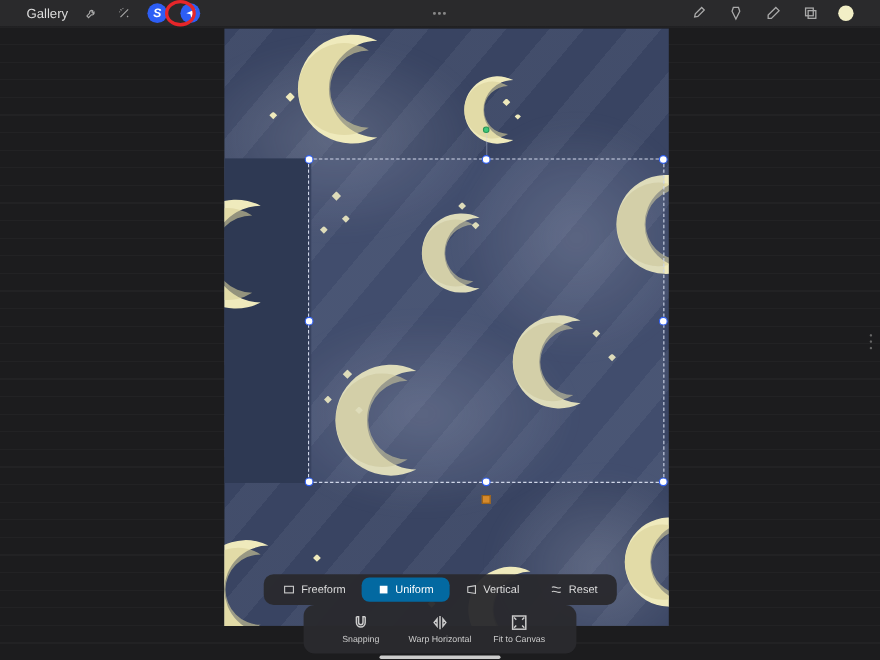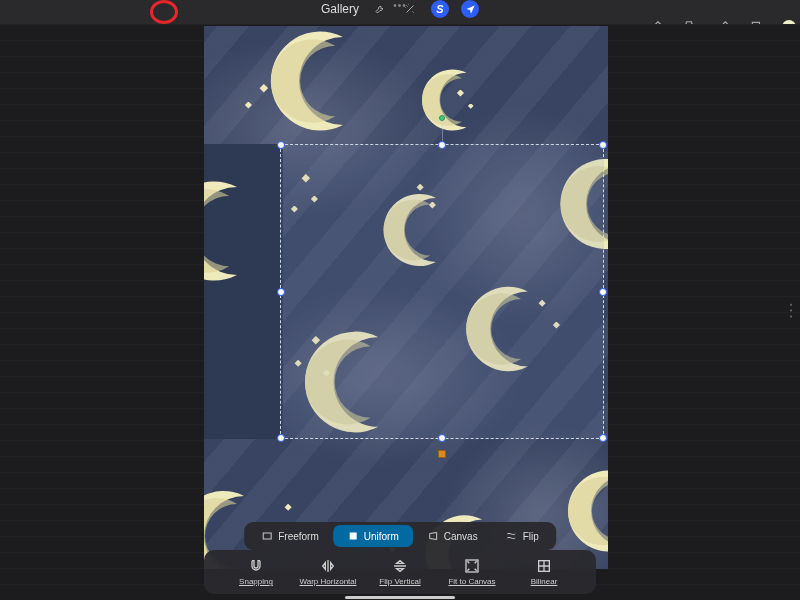--- a/index.html
+++ b/index.html
@@ -1,19 +1,19 @@
 <!DOCTYPE html>
 <html><head>
   <meta charset="utf-8">
   <style>
     * { margin: 0; padding: 0; box-sizing: border-box; }
     html, body { width: 800px; height: 600px; overflow: hidden; font-family: -apple-system, Helvetica, Arial, sans-serif; }
     body { background: #1c1c1e; color: #ccc; }
 
-    .topbar { height: 24px; background: #2a2a2c; display: flex; align-items: center; padding: 0 4px; position: relative; flex-direction: column; }
+    .topbar { height: 24px; background: #2a2a2c; display: flex; align-items: center; padding: 0 24px; position: relative; }
     .topbar .left { display: flex; align-items: center; gap: 12px; }
     .topbar .gallery { color: #ddd; font-size: 12px; cursor: pointer; }
     .topbar .icon-btn { width: 18px; height: 18px; display: flex; align-items: center; justify-content: center; cursor: pointer; border-radius: 9px; }
     .topbar .icon-btn.active-s { background: #2d5ef5; color: #fff; font-size: 11px; font-weight: bold; font-style: italic; }
     .topbar .icon-btn.active-arrow { background: #2d5ef5; color: #fff; }
     .topbar .red-circle { position: absolute; left: 150px; top: 0px; width: 28px; height: 24px; border: 3px solid #e6262a; border-radius: 50%; pointer-events: none; z-index: 10; }
     .topbar .center-dots { position: absolute; left: 50%; transform: translateX(-50%); color: #888; font-size: 10px; letter-spacing: 1px; }
     .topbar .right { margin-left: auto; display: flex; align-items: center; gap: 16px; }
     .topbar .right .color-swatch { width: 14px; height: 14px; border-radius: 50%; background: #f2efc6; }
 
@@ -48,21 +48,21 @@
     .h-br { right: -4px; bottom: -4px; }
     .rot-handle { position: absolute; left: 50%; top: -30px; margin-left: -3px; width: 6px; height: 6px; border-radius: 50%; background: #3fc97a; border: 1px solid #2a9658; }
     .rot-line { position: absolute; left: 50%; top: -24px; width: 1px; height: 20px; background: rgba(200,210,230,0.4); }
     .anchor { position: absolute; left: 50%; bottom: -20px; margin-left: -4px; width: 8px; height: 8px; background: #d58a2c; border: 1px solid #9a5f14; }
 
     .transform-mode-bar { position: absolute; left: 50%; transform: translateX(-50%); bottom: 50px; background: rgba(42,42,46,0.96); border-radius: 9px; display: flex; padding: 3px; gap: 0; }
     .mode-btn { display: flex; align-items: center; gap: 5px; padding: 5px 14px; border-radius: 7px; font-size: 10px; color: #ddd; cursor: pointer; }
     .mode-btn.active { background: #0369a1; color: #fff; }
     .mode-btn svg { width: 12px; height: 12px; }
 
-    .action-bar { position: absolute; left: 50%; transform: translateX(-50%); bottom: 6px; background: rgba(42,42,46,0.96); border-radius: 10px; display: flex; padding: 4px 16px; gap: 0; text-decoration: underline; }
+    .action-bar { position: absolute; left: 50%; transform: translateX(-50%); bottom: 6px; background: rgba(42,42,46,0.96); border-radius: 10px; display: flex; padding: 4px 16px; gap: 0; }
     .act-btn { display: flex; flex-direction: column; align-items: center; justify-content: center; width: 72px; padding: 4px 0; font-size: 8px; color: #ccc; cursor: pointer; gap: 3px; }
     .act-btn svg { width: 16px; height: 16px; }
 
     .home-ind { position: absolute; left: 50%; transform: translateX(-50%); bottom: 1px; width: 110px; height: 3px; border-radius: 2px; background: #ccc; }
 
     .side-dots { position: absolute; right: 4px; top: 50%; transform: translateY(-50%); color: #666; font-size: 8px; writing-mode: vertical-lr; letter-spacing: 3px; }
   </style>
 </head>
 <body>
 
@@ -259,60 +259,47 @@
     <div class="mode-btn active">
       <svg viewBox="0 0 24 24" fill="#fff">
           <rect x="5" y="5" width="14" height="14"></rect>
         </svg>
       <span>Uniform</span>
     </div>
     <div class="mode-btn">
       <svg viewBox="0 0 24 24" fill="none" stroke="#ccc" stroke-width="2">
           <path d="M5 7l14-2v14l-14-2z"></path>
         </svg>
-      <span>Canvas</span>
+      <span>Vertical</span>
     </div>
     <div class="mode-btn">
       <svg viewBox="0 0 24 24" fill="none" stroke="#ccc" stroke-width="2">
           <path d="M4 8c4-4 12 4 16 0M4 16c4-4 12 4 16 0"></path>
         </svg>
-      <span>Flip</span>
+      <span>Reset</span>
     </div>
   </div>
 
   <div class="action-bar">
     <div class="act-btn">
       <svg viewBox="0 0 24 24" fill="none" stroke="#ccc" stroke-width="2">
           <path d="M6 4v8a6 6 0 0 0 12 0V4M6 4h3v8a3 3 0 0 0 6 0V4h3"></path>
         </svg>
       <span>Snapping</span>
     </div>
     <div class="act-btn">
       <svg viewBox="0 0 24 24" fill="none" stroke="#ccc" stroke-width="2">
           <path d="M12 3v18M8 7l-4 5 4 5zM16 7l4 5-4 5z"></path>
         </svg>
       <span>Warp Horizontal</span>
     </div>
     <div class="act-btn">
       <svg viewBox="0 0 24 24" fill="none" stroke="#ccc" stroke-width="2">
-          <path d="M3 12h18M7 8l5-4 5 4zM7 16l5 4 5-4z"></path>
-        </svg>
-      <span>Flip Vertical</span>
-    </div>
-    <div class="act-btn">
-      <svg viewBox="0 0 24 24" fill="none" stroke="#ccc" stroke-width="2">
           <rect x="3" y="3" width="18" height="18"></rect>
           <path d="M8 8l-3-3M16 8l3-3M8 16l-3 3M16 16l3 3"></path>
         </svg>
       <span>Fit to Canvas</span>
-    </div>
-    <div class="act-btn">
-      <svg viewBox="0 0 24 24" fill="none" stroke="#ccc" stroke-width="2">
-          <rect x="4" y="4" width="16" height="16"></rect>
-          <path d="M4 12h16M12 4v16"></path>
-        </svg>
-      <span>Bilinear</span>
     </div>
   </div>
 
   <div class="home-ind"></div>
   <div class="side-dots">•••</div>
 </div>
 
 </body></html>

